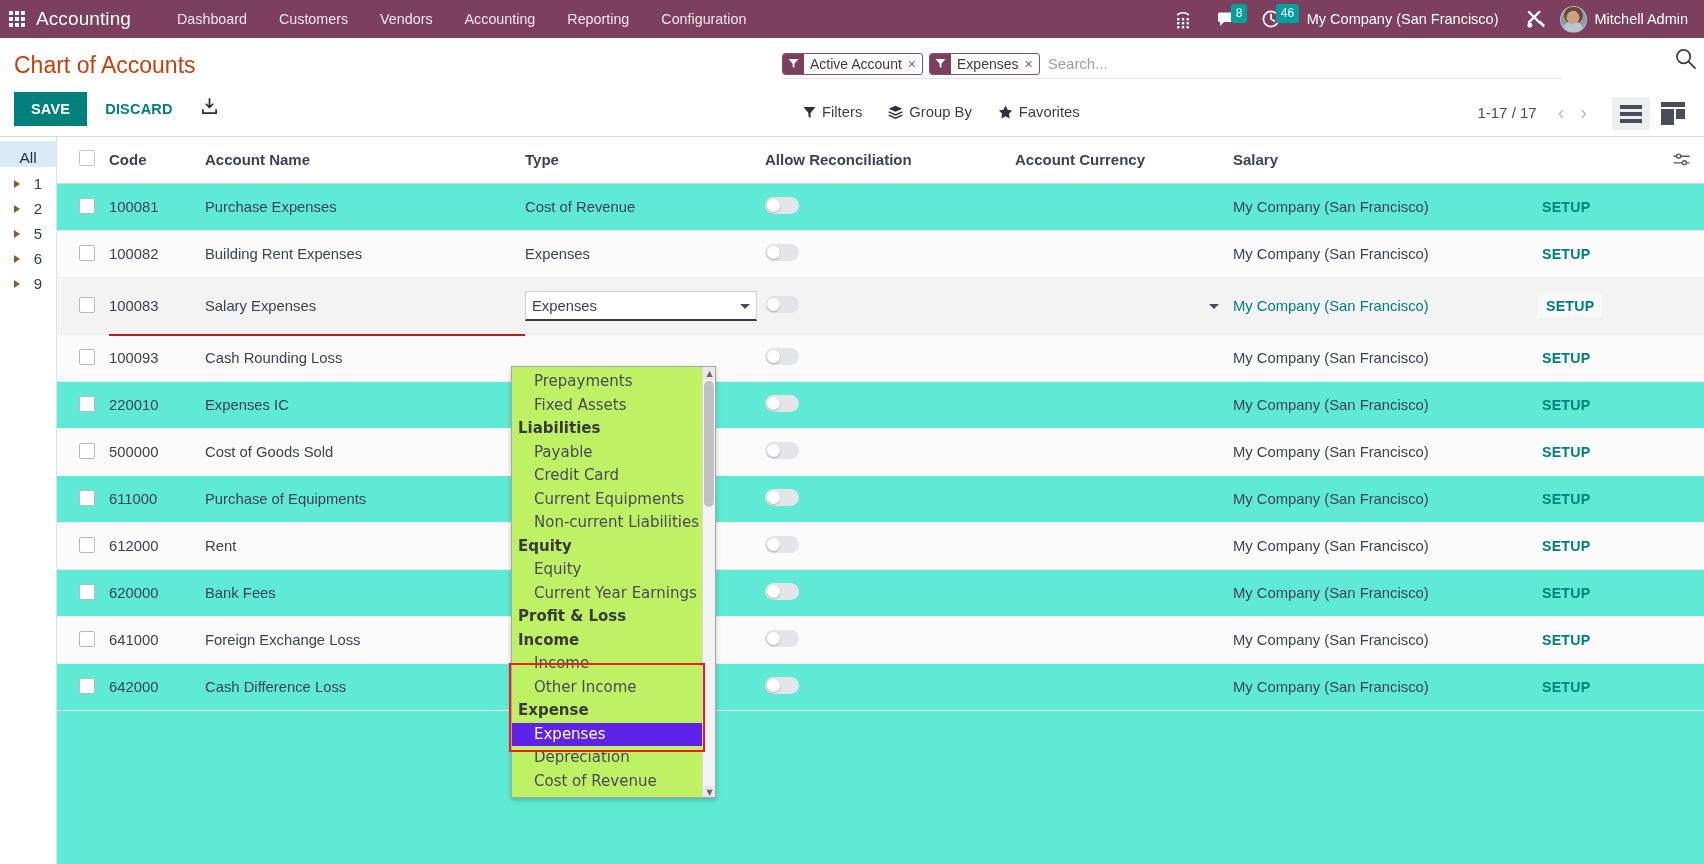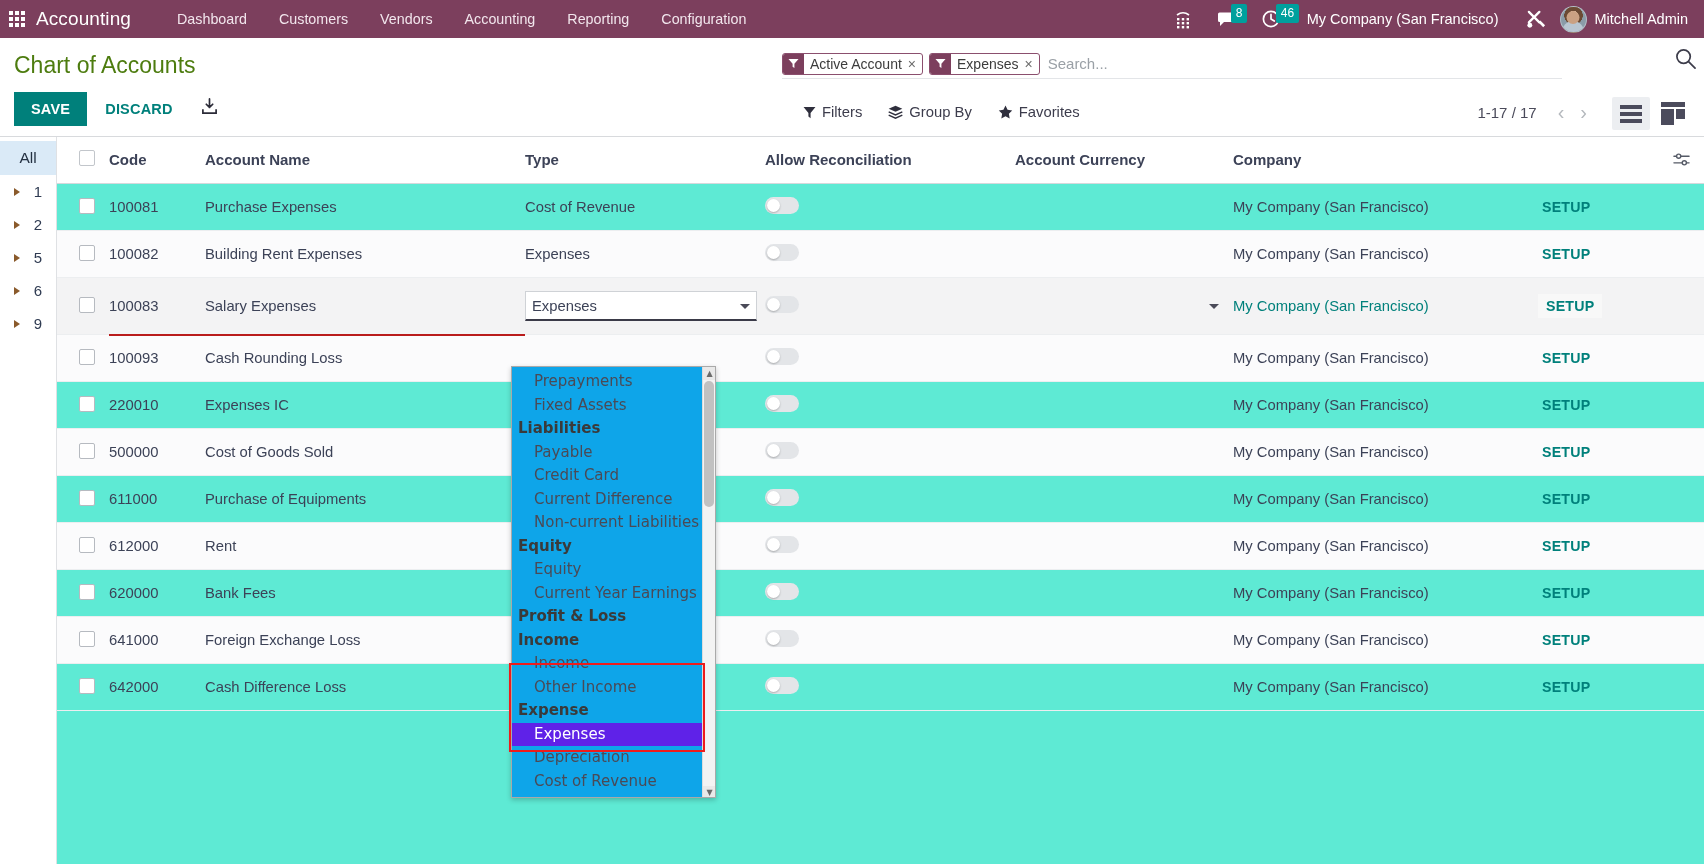--- a/index.html
+++ b/index.html
@@ -105,21 +105,21 @@
   
   .control-panel {
     background: #ffffff;
     border-bottom: 1px solid #d8dadd;
     position: relative;
     z-index: 50;
   }
   .cp-row1 { display: flex; align-items: flex-start; padding: 0; height: 54px; position: relative;}
   .page-title {
     font-size: 23px;
-    color: #4d7c0f;
+    color: #c2410c;
     padding: 14px 0 0 14px;
     font-weight: 400;
     white-space: nowrap;
   }
 
   
   .searchview {
     position: absolute;
     left: 782px; top: 11px;
     width: 780px;
@@ -268,21 +268,21 @@
   .sidebar {
     width: 57px;
     background: #ffffff;
     border-right: 1px solid #dfe1e4;
     padding-top: 4px;
     flex: none;
   }
   .side-item {
     font-size: 15px;
     color: #2f3b52;
-    padding: 8px 0 8px 0;
+    padding: 8px 0 0 0;
     display: flex;
     align-items: center;
     justify-content: flex-end;
     padding-right: 14px;
     cursor: pointer;
     position: relative;
   }
   .side-item.all {
     background: #daeaf7;
     color: #243142;
@@ -419,21 +419,21 @@
     border-top: 5px solid #4a4a58;
   }
 
   
   .dropdown {
     position: absolute;
     left: 511px;
     top: 366px;
     width: 205px;
     max-height: 432px;
-    background: #0ea5e9;
+    background: #bef264;
     border: 1px solid #a9a9a9;
     box-shadow: 0 2px 5px rgba(0,0,0,.22);
     overflow: hidden;
     z-index: 100;
     font-family: "DejaVu Sans", sans-serif;
     font-size: 15px;
   }
   .dd-scroll {
     height: 432px;
     overflow: hidden;
@@ -685,21 +685,21 @@
       <thead>
         <tr>
           <th class="c-check">
             <span class="cb head"></span>
           </th>
           <th class="c-code">Code</th>
           <th class="c-name">Account Name</th>
           <th class="c-type">Type</th>
           <th class="c-rec">Allow Reconciliation</th>
           <th class="c-curr">Account Currency</th>
-          <th class="c-comp">Company</th>
+          <th class="c-comp">Salary</th>
           <th class="c-setup"></th>
           <th class="c-opt">
             <span class="opt-icon">
               <svg width="17" height="14" viewBox="0 0 18 14" aria-hidden="true">
                 <g stroke="#555a66" stroke-width="1.5" fill="none" stroke-linecap="round">
                   <path d="M1 3h16M1 10h16"></path>
                 </g>
                 <circle cx="6" cy="3" r="2.2" fill="#fff" stroke="#555a66" stroke-width="1.5"></circle>
                 <circle cx="12" cy="10" r="2.2" fill="#fff" stroke="#555a66" stroke-width="1.5"></circle>
               </svg>
@@ -859,21 +859,21 @@
   </div>
 </div>
 
 <div class="dropdown">
   <div class="dd-scroll">
     <div class="dd-opt">Prepayments</div>
     <div class="dd-opt">Fixed Assets</div>
     <div class="dd-group">Liabilities</div>
     <div class="dd-opt">Payable</div>
     <div class="dd-opt">Credit Card</div>
-    <div class="dd-opt">Current Difference</div>
+    <div class="dd-opt">Current Equipments</div>
     <div class="dd-opt">Non-current Liabilities</div>
     <div class="dd-group">Equity</div>
     <div class="dd-opt">Equity</div>
     <div class="dd-opt">Current Year Earnings</div>
     <div class="dd-group">Profit &amp; Loss</div>
     <div class="dd-group">Income</div>
     <div class="dd-opt">Income</div>
     <div class="dd-opt">Other Income</div>
     <div class="dd-group">Expense</div>
     <div class="dd-opt selected">Expenses</div>

